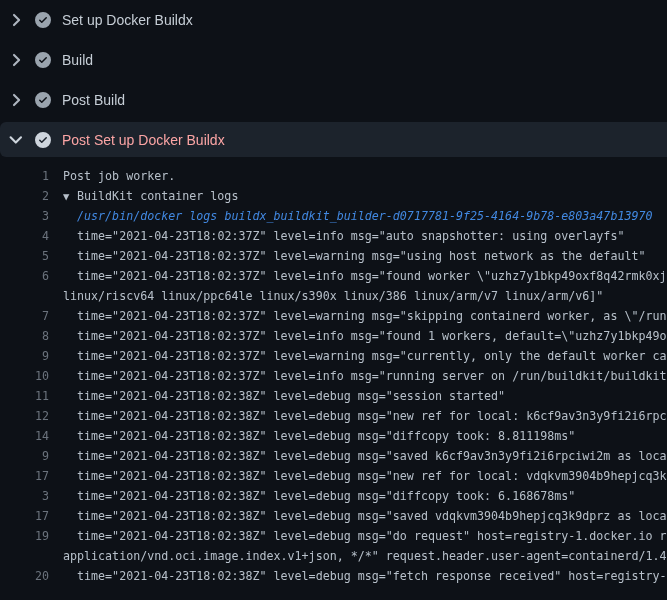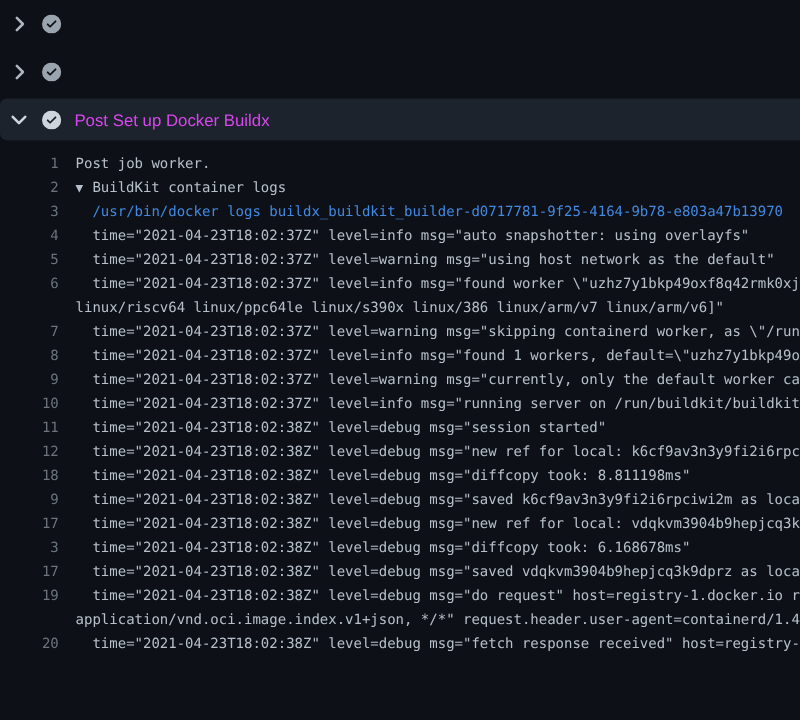--- a/index.html
+++ b/index.html
@@ -5,55 +5,67 @@
   * { margin:0; padding:0; box-sizing:border-box; }
   html,body { width:667px; height:600px; overflow:hidden; }
   body { background:#0d1117; font-family:"Liberation Sans", sans-serif; }
   .steps { position:relative; }
   .step { position:relative; height:40px; cursor:pointer; }
   .step .band { position:absolute; left:0; top:2px; right:-10px; bottom:3px; border-radius:6px; }
   .step.expanded .band { background:#1c232c; }
   .chev { position:absolute; left:0; top:0; width:28px; height:40px; }
   .check { position:absolute; left:35px; top:12px; width:16px; height:16px; }
   .step-label { position:absolute; left:62px; top:0; line-height:40px; font-size:14px; color:#c6ced6; }
-  .step.expanded .step-label { color:#d946ef; }
+  .step.expanded .step-label { color:#fca5a5; }
   .chev svg polyline { fill:none; stroke:#aeb6c0; stroke-width:2.1; stroke-linecap:round; stroke-linejoin:round; }
   .step.expanded .chev svg polyline { stroke:#ced5dd; }
   .check svg path { fill:#9aa4ae; }
   .step.expanded .check svg path { fill:#ced5dd; }
   .log { padding-top:6px; }
   .log-row { height:20px; display:flex; white-space:pre;
     font-family:"DejaVu Sans Mono", monospace; font-size:11.67px; line-height:20px; }
   .log-num { flex:none; width:49px; text-align:right; color:#6b737d; cursor:pointer; }
   .log-text { flex:none; margin-left:14px; color:#b7c0ca; }
-  .log-row.cmd .log-text { color:#4289e2; }
+  .log-row.cmd .log-text { color:#4289e2;font-style:italic; }
   .log-row.group { cursor:pointer; }
   .mark { display:inline-block; width:14px; font-size:10.5px; vertical-align:baseline; }
 </style>
 </head>
 <body>
 
 <div class="steps" id="steps">
     <div class="step collapsed">
       <div class="band"></div>
       <span class="chev"><svg width="28" height="40">
           <polyline points="14,14.9 19.1,20 14,25.1"></polyline>
         </svg></span>
       <span class="check"><svg viewBox="0 0 16 16" width="16" height="16">
           <path d="M8 16A8 8 0 1 1 8 0a8 8 0 0 1 0 16Zm3.78-9.72a.75.75 0 0 0-1.06-1.06L6.75 9.19 5.28 7.72a.75.75 0 0 0-1.06 1.06l2 2a.75.75 0 0 0 1.06 0l4.5-4.5Z"></path>
         </svg></span>
+      <span class="step-label">Set up Docker Buildx</span>
     </div>
     <div class="step collapsed">
       <div class="band"></div>
       <span class="chev"><svg width="28" height="40">
           <polyline points="14,14.9 19.1,20 14,25.1"></polyline>
         </svg></span>
       <span class="check"><svg viewBox="0 0 16 16" width="16" height="16">
           <path d="M8 16A8 8 0 1 1 8 0a8 8 0 0 1 0 16Zm3.78-9.72a.75.75 0 0 0-1.06-1.06L6.75 9.19 5.28 7.72a.75.75 0 0 0-1.06 1.06l2 2a.75.75 0 0 0 1.06 0l4.5-4.5Z"></path>
         </svg></span>
+      <span class="step-label">Build</span>
+    </div>
+    <div class="step collapsed">
+      <div class="band"></div>
+      <span class="chev"><svg width="28" height="40">
+          <polyline points="14,14.9 19.1,20 14,25.1"></polyline>
+        </svg></span>
+      <span class="check"><svg viewBox="0 0 16 16" width="16" height="16">
+          <path d="M8 16A8 8 0 1 1 8 0a8 8 0 0 1 0 16Zm3.78-9.72a.75.75 0 0 0-1.06-1.06L6.75 9.19 5.28 7.72a.75.75 0 0 0-1.06 1.06l2 2a.75.75 0 0 0 1.06 0l4.5-4.5Z"></path>
+        </svg></span>
+      <span class="step-label">Post Build</span>
     </div>
     <div class="step expanded">
       <div class="band"></div>
       <span class="chev"><svg width="28" height="40">
           <polyline points="10.6,17.3 15.8,22.6 21,17.3"></polyline>
         </svg></span>
       <span class="check"><svg viewBox="0 0 16 16" width="16" height="16">
           <path d="M8 16A8 8 0 1 1 8 0a8 8 0 0 1 0 16Zm3.78-9.72a.75.75 0 0 0-1.06-1.06L6.75 9.19 5.28 7.72a.75.75 0 0 0-1.06 1.06l2 2a.75.75 0 0 0 1.06 0l4.5-4.5Z"></path>
         </svg></span>
       <span class="step-label">Post Set up Docker Buildx</span>
@@ -66,21 +78,21 @@
     <div class="log-row plain"><span class="log-num">4</span><span class="log-text">  time="2021-04-23T18:02:37Z" level=info msg="auto snapshotter: using overlayfs"</span></div>
     <div class="log-row plain"><span class="log-num">5</span><span class="log-text">  time="2021-04-23T18:02:37Z" level=warning msg="using host network as the default"</span></div>
     <div class="log-row plain"><span class="log-num">6</span><span class="log-text">  time="2021-04-23T18:02:37Z" level=info msg="found worker \"uzhz7y1bkp49oxf8q42rmk0xj\", has support for platforms: [linux/amd64 </span></div>
     <div class="log-row plain"><span class="log-num"></span><span class="log-text">linux/riscv64 linux/ppc64le linux/s390x linux/386 linux/arm/v7 linux/arm/v6]"</span></div>
     <div class="log-row plain"><span class="log-num">7</span><span class="log-text">  time="2021-04-23T18:02:37Z" level=warning msg="skipping containerd worker, as \"/run/containerd/containerd.sock\" does not exist"</span></div>
     <div class="log-row plain"><span class="log-num">8</span><span class="log-text">  time="2021-04-23T18:02:37Z" level=info msg="found 1 workers, default=\"uzhz7y1bkp49oxf8q42rmk0xj\""</span></div>
     <div class="log-row plain"><span class="log-num">9</span><span class="log-text">  time="2021-04-23T18:02:37Z" level=warning msg="currently, only the default worker can be used."</span></div>
     <div class="log-row plain"><span class="log-num">10</span><span class="log-text">  time="2021-04-23T18:02:37Z" level=info msg="running server on /run/buildkit/buildkitd.sock"</span></div>
     <div class="log-row plain"><span class="log-num">11</span><span class="log-text">  time="2021-04-23T18:02:38Z" level=debug msg="session started"</span></div>
     <div class="log-row plain"><span class="log-num">12</span><span class="log-text">  time="2021-04-23T18:02:38Z" level=debug msg="new ref for local: k6cf9av3n3y9fi2i6rpciwi2m"</span></div>
-    <div class="log-row plain"><span class="log-num">18</span><span class="log-text">  time="2021-04-23T18:02:38Z" level=debug msg="diffcopy took: 8.811198ms"</span></div>
+    <div class="log-row plain"><span class="log-num">14</span><span class="log-text">  time="2021-04-23T18:02:38Z" level=debug msg="diffcopy took: 8.811198ms"</span></div>
     <div class="log-row plain"><span class="log-num">9</span><span class="log-text">  time="2021-04-23T18:02:38Z" level=debug msg="saved k6cf9av3n3y9fi2i6rpciwi2m as local.sharedKey:context:context"</span></div>
     <div class="log-row plain"><span class="log-num">17</span><span class="log-text">  time="2021-04-23T18:02:38Z" level=debug msg="new ref for local: vdqkvm3904b9hepjcq3k9dprz"</span></div>
     <div class="log-row plain"><span class="log-num">3</span><span class="log-text">  time="2021-04-23T18:02:38Z" level=debug msg="diffcopy took: 6.168678ms"</span></div>
     <div class="log-row plain"><span class="log-num">17</span><span class="log-text">  time="2021-04-23T18:02:38Z" level=debug msg="saved vdqkvm3904b9hepjcq3k9dprz as local.sharedKey:dockerfile:dockerfile"</span></div>
     <div class="log-row plain"><span class="log-num">19</span><span class="log-text">  time="2021-04-23T18:02:38Z" level=debug msg="do request" host=registry-1.docker.io request.header.accept="application/vnd.oci.image.manifest.v1+json, </span></div>
     <div class="log-row plain"><span class="log-num"></span><span class="log-text">application/vnd.oci.image.index.v1+json, */*" request.header.user-agent=containerd/1.4.0+unknown request.method=HEAD</span></div>
     <div class="log-row plain"><span class="log-num">20</span><span class="log-text">  time="2021-04-23T18:02:38Z" level=debug msg="fetch response received" host=registry-1.docker.io response.header.content-length=158</span></div>
   </div>
 
 </body></html>

